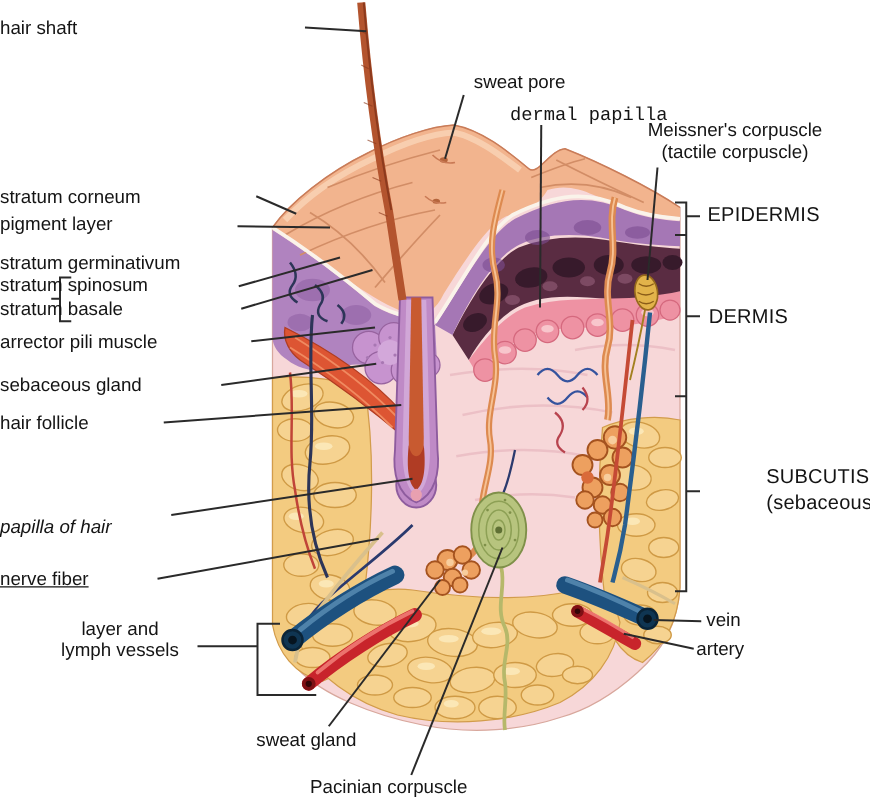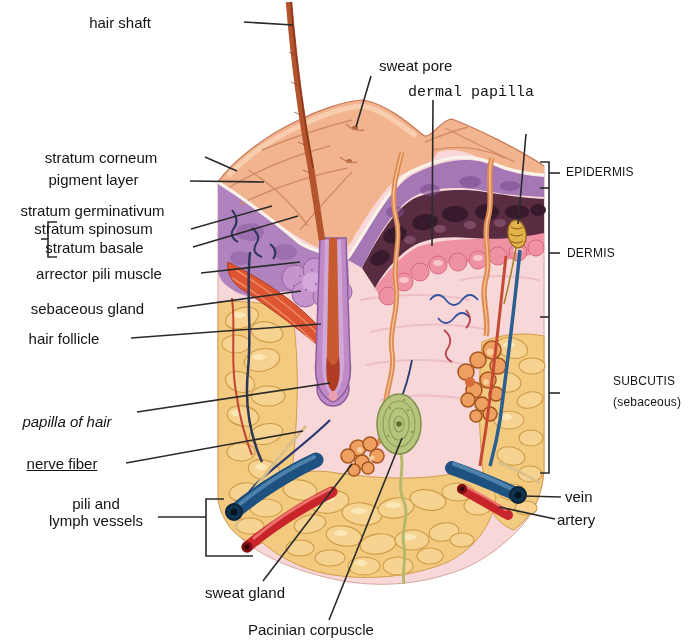--- a/index.html
+++ b/index.html
@@ -1,22 +1,22 @@
 <!DOCTYPE html>
 <html><head>
 <meta charset="utf-8">
 <style>
   html,body{margin:0;padding:0;background:#ffffff;}
   .stage{position:relative;width:696px;height:642px;background:#ffffff;overflow:hidden;
          font-family:"Liberation Sans", sans-serif;}
   .stage svg{position:absolute;left:0;top:0;}
   .lbl{position:absolute;font-size:15px;line-height:17px;color:#141414;white-space:nowrap;}
-  .ra{text-align:center;}
+  .ra{text-align:left;}
   .ctr{text-align:center;white-space:normal;}
-  .caps{font-size:12px;letter-spacing:.2px;}
+  .caps{font-size:16px;letter-spacing:.2px;}
   #lb-hair-shaft{left:0;width:240px;top:14px;}
   #lb-sweat-pore{left:344px;top:57px;margin-left:35px;}
   #lb-dermal-papilla{left:408px;top:84px;font-family:Liberation Mono, monospace;}
   #lb-meissner{left:502px;top:96px;width:172px;}
   #lb-stratum-corneum{left:0;width:202px;top:149px;}
   #lb-pigment-layer{left:0;width:187px;top:171px;}
   #lb-stratum-germinativum{left:0;width:185px;top:202px;}
   #lb-stratum-spinosum{left:0;width:187px;top:220px;}
   #lb-stratum-basale{left:0;width:189px;top:239px;}
   #lb-arrector{left:0;width:198px;top:265px;}
@@ -396,32 +396,36 @@
     <g>
       <polyline points="57,222 48,222 48,257 57,257"></polyline>
       <line x1="48" y1="239" x2="41" y2="239"></line>
     </g>
   </g>
 </svg>
 
   <div class="lbl ra" id="lb-hair-shaft">hair shaft</div>
   <div class="lbl" id="lb-sweat-pore">sweat pore</div>
   <div class="lbl" id="lb-dermal-papilla">dermal papilla</div>
+  <div class="lbl ctr" id="lb-meissner">
+    <div>Meissner's corpuscle</div>
+    <div>(tactile corpuscle)</div>
+  </div>
   <div class="lbl ra" id="lb-stratum-corneum">stratum corneum</div>
   <div class="lbl ra" id="lb-stratum-germinativum">stratum germinativum</div>
   <div class="lbl ra" id="lb-pigment-layer">pigment layer</div>
   <div class="lbl ra" id="lb-stratum-spinosum">stratum spinosum</div>
   <div class="lbl ra" id="lb-stratum-basale">stratum basale</div>
   <div class="lbl ra" id="lb-arrector">arrector pili muscle</div>
   <div class="lbl ra" id="lb-sebaceous">sebaceous gland</div>
   <div class="lbl ra" id="lb-hair-follicle">hair follicle</div>
   <div class="lbl ra" id="lb-papilla">papilla of hair</div>
   <div class="lbl ra" id="lb-nerve-fiber">nerve fiber</div>
   <div class="lbl ctr" id="lb-blood-lymph">
-    <div>pili and</div>
+    <div>layer and</div>
     <div>lymph vessels</div>
   </div>
   <div class="lbl" id="lb-sweat-gland">sweat gland</div>
   <div class="lbl" id="lb-pacinian">Pacinian corpuscle</div>
   <div class="lbl" id="lb-vein">vein</div>
   <div class="lbl" id="lb-artery">artery</div>
   <div class="lbl caps" id="lb-epidermis">EPIDERMIS</div>
   <div class="lbl caps" id="lb-dermis">DERMIS</div>
   <div class="lbl caps" id="lb-subcutis">
     <div>SUBCUTIS</div>

